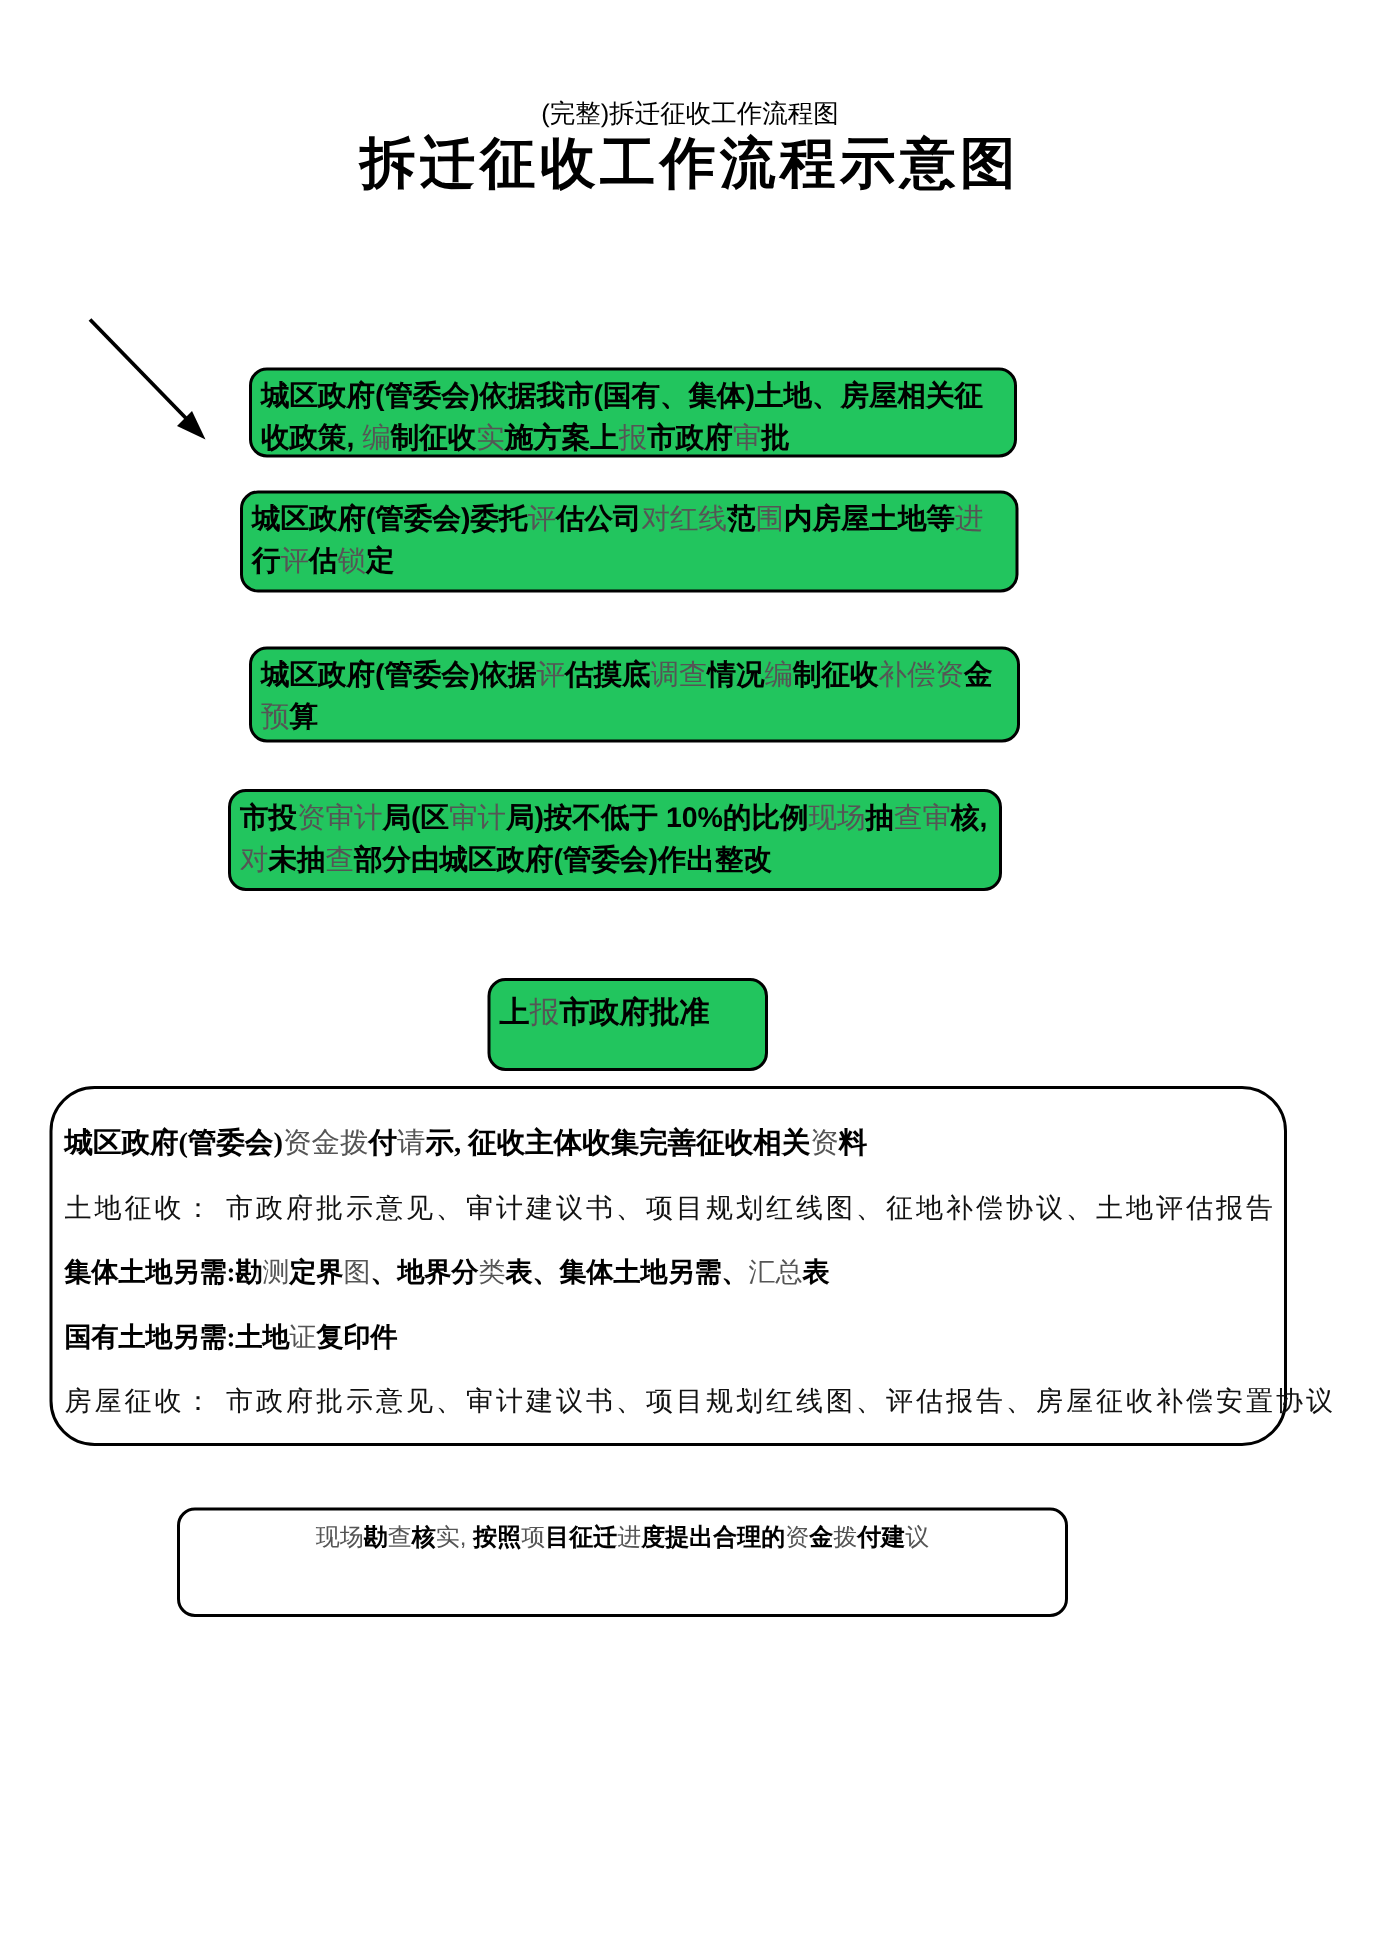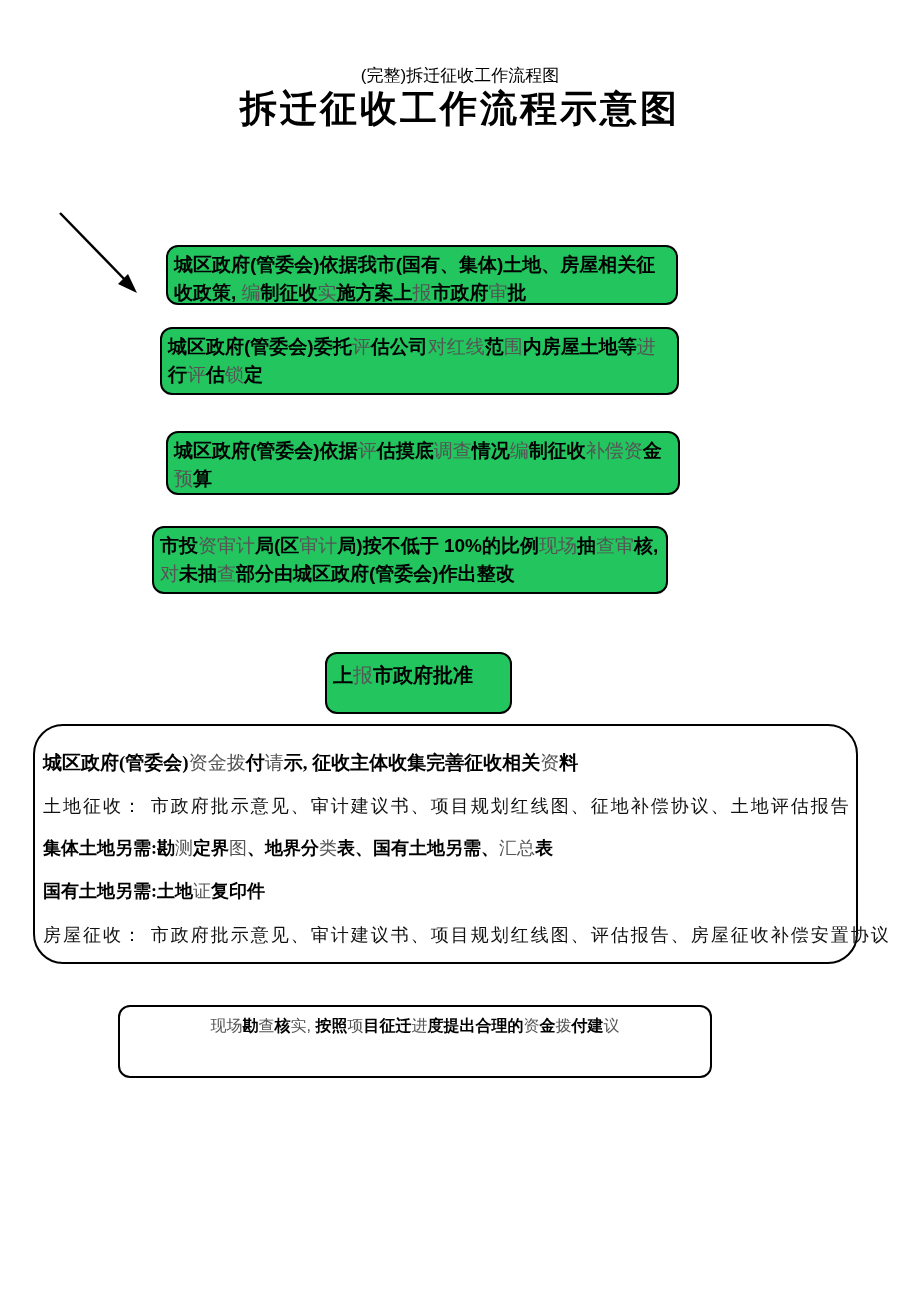--- a/index.html
+++ b/index.html
@@ -80,20 +80,20 @@
 
   <div class="flow-box box-3"><span class="seg-b">城区政府(管委会)依据</span><span class="seg-n">评</span><span class="seg-b">估摸底</span><span class="seg-n">调查</span><span class="seg-b">情况</span><span class="seg-n">编</span><span class="seg-b">制征收</span><span class="seg-n">补偿资</span><span class="seg-b">金</span><span class="seg-n">预</span><span class="seg-b">算</span></div>
 
   <div class="flow-box box-4"><span class="seg-b">市投</span><span class="seg-n">资审计</span><span class="seg-b">局(区</span><span class="seg-n">审计</span><span class="seg-b">局)按不低于 10%的比例</span><span class="seg-n">现场</span><span class="seg-b">抽</span><span class="seg-n">查审</span><span class="seg-b">核, </span><span class="seg-n">对</span><span class="seg-b">未抽</span><span class="seg-n">查</span><span class="seg-b">部分由城区政府(管委会)作出整改</span></div>
 
   <div class="flow-box box-5"><span class="seg-b">上</span><span class="seg-n">报</span><span class="seg-b">市政府批准</span></div>
 
   <div class="summary-box">
     <div class="summary-line summary-header"><span class="seg-b">城区政府(管委会)</span><span class="seg-n">资金拨</span><span class="seg-b">付</span><span class="seg-n">请</span><span class="seg-b">示, 征收主体收集完善征收相关</span><span class="seg-n">资</span><span class="seg-b">料</span></div>
     <div class="summary-line kai"><span class="seg-n">土地征收： 市政府批示意见、审计建议书、项目规划红线图、征地补偿协议、土地评估报告</span></div>
-    <div class="summary-line"><span class="seg-b">集体土地另需:勘</span><span class="seg-n">测</span><span class="seg-b">定界</span><span class="seg-n">图</span><span class="seg-b">、地界分</span><span class="seg-n">类</span><span class="seg-b">表、国有土地另需、</span><span class="seg-n">汇总</span><span class="seg-b">表</span></div>
+    <div class="summary-line"><span class="seg-b">集体土地另需:勘</span><span class="seg-n">测</span><span class="seg-b">定界</span><span class="seg-n">图</span><span class="seg-b">、地界分</span><span class="seg-n">类</span><span class="seg-b">表、集体土地另需、</span><span class="seg-n">汇总</span><span class="seg-b">表</span></div>
     <div class="summary-line"><span class="seg-b">国有土地另需:土地</span><span class="seg-n">证</span><span class="seg-b">复印件</span></div>
     <div class="summary-line kai"><span class="seg-n">房屋征收： 市政府批示意见、审计建议书、项目规划红线图、评估报告、房屋征收补偿安置协议</span></div>
   </div>
 
   <div class="bottom-box"><span class="seg-n">现场</span><span class="seg-b">勘</span><span class="seg-n">查</span><span class="seg-b">核</span><span class="seg-n">实, </span><span class="seg-b">按照</span><span class="seg-n">项</span><span class="seg-b">目征迁</span><span class="seg-n">进</span><span class="seg-b">度提出合理的</span><span class="seg-n">资</span><span class="seg-b">金</span><span class="seg-n">拨</span><span class="seg-b">付建</span><span class="seg-n">议</span></div>
 
 </div>
 
 </body></html>

